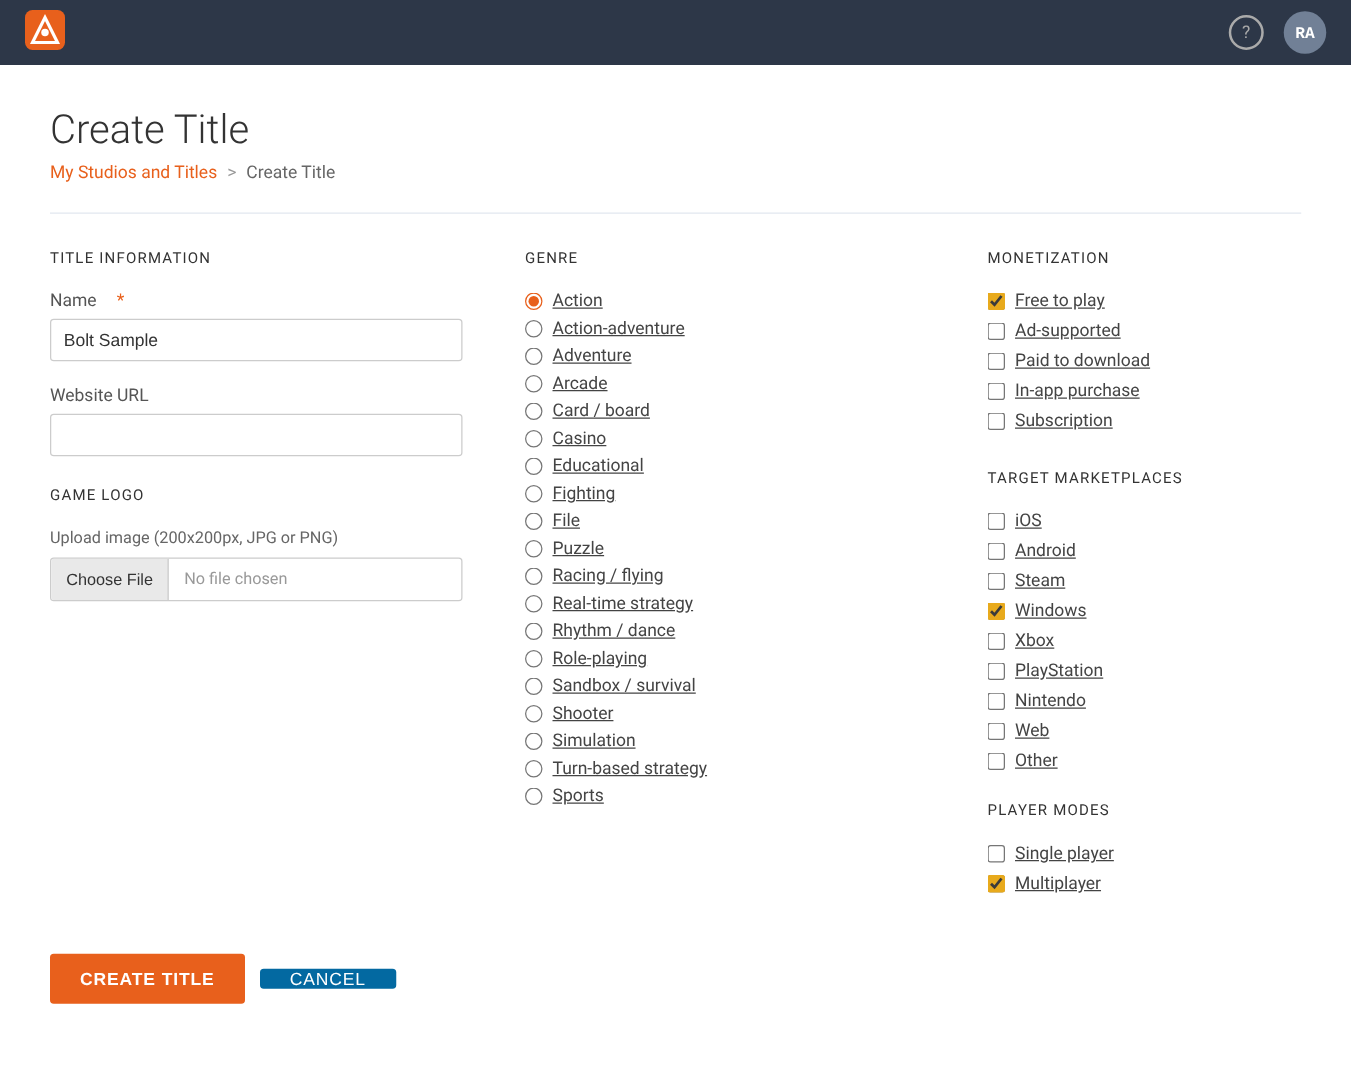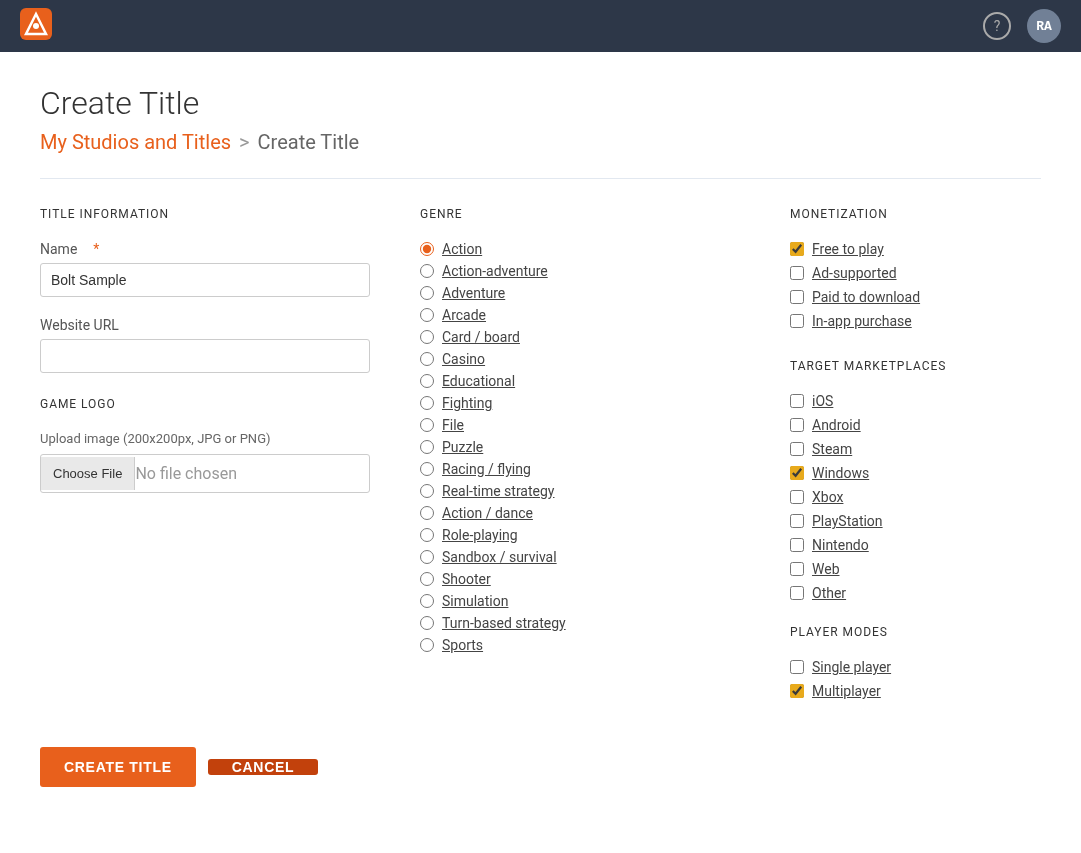--- a/index.html
+++ b/index.html
@@ -55,21 +55,21 @@
       font-size: 32px;
       font-weight: 300;
       color: #333;
       margin-bottom: 8px;
     }
 
     .breadcrumb {
       display: flex;
       align-items: center;
       gap: 8px;
-      font-size: 20px;
+      font-size: 14px;
       margin-bottom: 24px;
     }
     .breadcrumb-link {
       color: #e8601c;
       text-decoration: none;
       cursor: pointer;
     }
     .breadcrumb-sep { color: #999; }
     .breadcrumb-current { color: #666; }
 
@@ -146,22 +146,22 @@
       background: #e9e9e9;
       border: none;
       padding: 9px 12px;
       font-size: 13px;
       color: #333;
       cursor: pointer;
       border-right: 1px solid #ccc;
       white-space: nowrap;
     }
     .file-name {
-      padding: 9px 0;
-      font-size: 16px;
+      padding: 9px 12px;
+      font-size: 13px;
       color: #999;
     }
 
     
     .genre-section {
       padding-left: 10px;
       padding-right: 20px;
     }
 
     .radio-list {
@@ -220,26 +220,26 @@
       border: none;
       padding: 12px 24px;
       font-size: 14px;
       font-weight: 700;
       letter-spacing: 0.05em;
       text-transform: uppercase;
       border-radius: 3px;
       cursor: pointer;
     }
     .btn-cancel {
-      background: #c2410c;
+      background: #0369a1;
       color: #fff;
       border: none;
       padding: 0 24px;
       font-size: 14px;
-      font-weight: 700;
+      font-weight: 400;
       letter-spacing: 0.05em;
       text-transform: uppercase;
       border-radius: 3px;
       cursor: pointer;
     }
 
     
     .windows-checkbox {
       accent-color: #e8aa1c;
     }
@@ -352,21 +352,21 @@
           <label class="radio-item">
             <input type="radio" name="genre" style="">
             <span>Racing / flying</span>
           </label>
           <label class="radio-item">
             <input type="radio" name="genre" style="">
             <span>Real-time strategy</span>
           </label>
           <label class="radio-item">
             <input type="radio" name="genre" style="">
-            <span>Action / dance</span>
+            <span>Rhythm / dance</span>
           </label>
           <label class="radio-item">
             <input type="radio" name="genre" style="">
             <span>Role-playing</span>
           </label>
           <label class="radio-item">
             <input type="radio" name="genre" style="">
             <span>Sandbox / survival</span>
           </label>
           <label class="radio-item">
@@ -401,20 +401,24 @@
               <input type="checkbox" style="">
               <span>Ad-supported</span>
             </label>
             <label class="checkbox-item">
               <input type="checkbox" style="">
               <span>Paid to download</span>
             </label>
             <label class="checkbox-item">
               <input type="checkbox" style="">
               <span>In-app purchase</span>
+            </label>
+            <label class="checkbox-item">
+              <input type="checkbox" style="">
+              <span>Subscription</span>
             </label>
           </div>
       </div>
 
       <div class="target-marketplaces-section">
         <div class="section-label">TARGET MARKETPLACES</div>
         <div class="checkbox-list" id="marketplaces-list">
             <label class="checkbox-item">
               <input type="checkbox" style="">
               <span>iOS</span>

